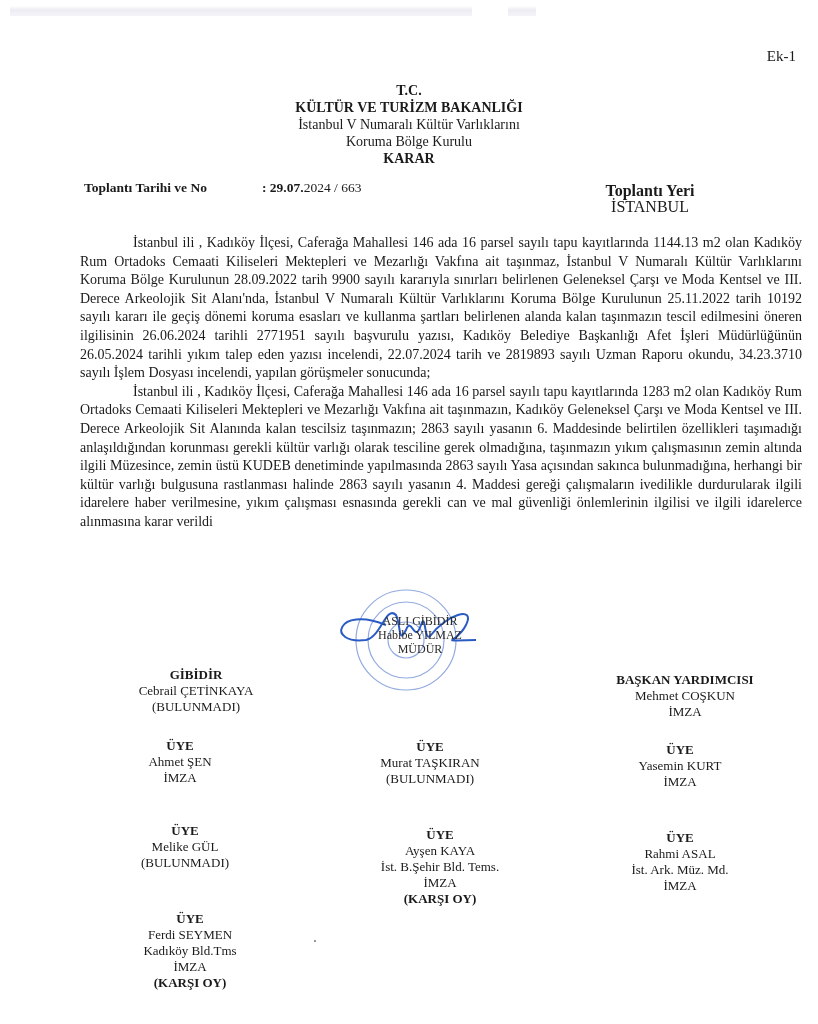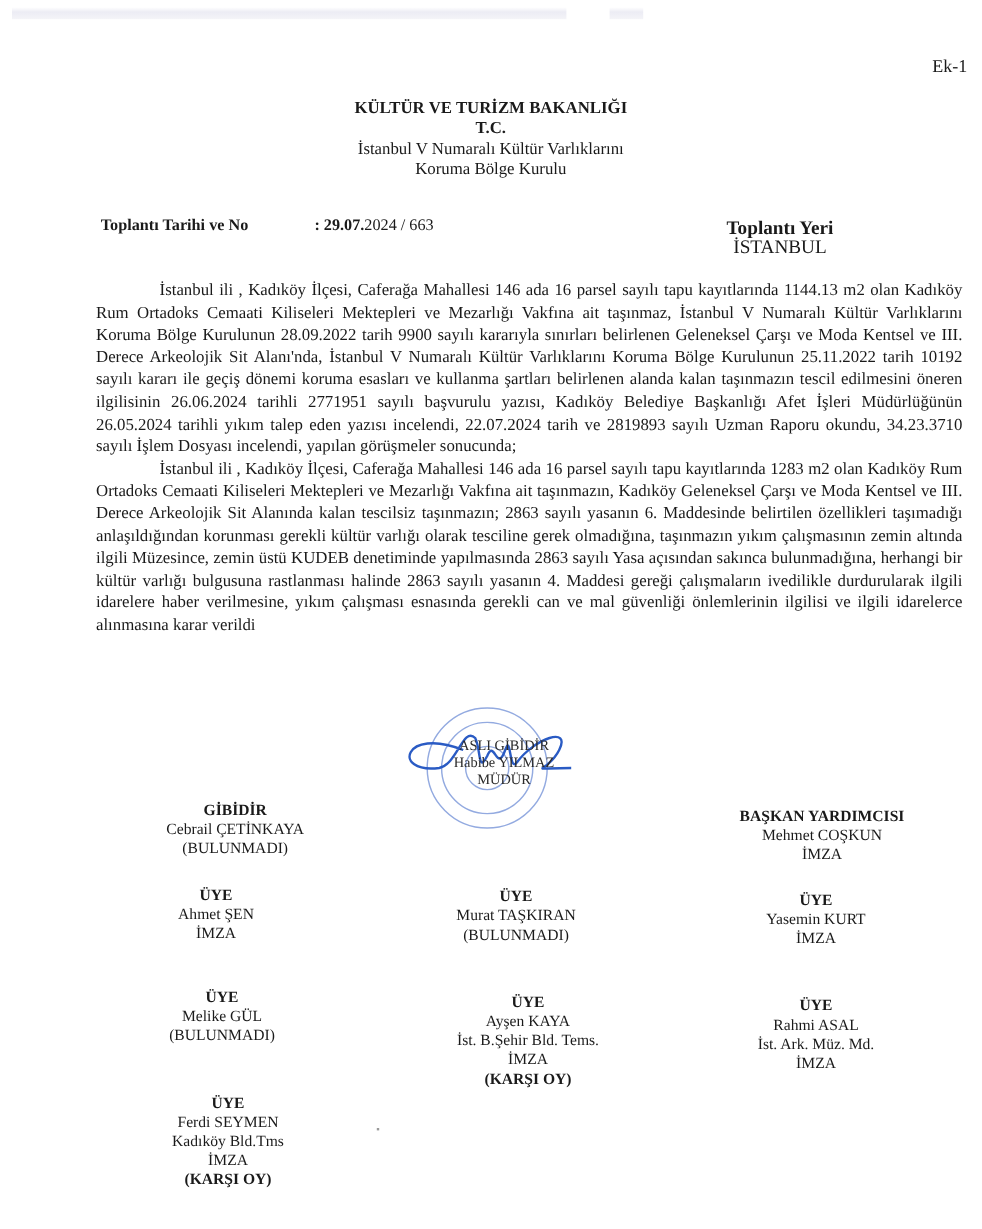--- a/index.html
+++ b/index.html
@@ -5,21 +5,21 @@
   html, body { margin: 0; padding: 0; background: #ffffff; }
   body {
     width: 818px; height: 1024px; position: relative; overflow: hidden;
     font-family: "Liberation Serif", serif; color: #1a1a1a;
   }
   .scan-band {
     position: absolute; left: 10px; top: 6px; width: 462px; height: 10px;
     background: linear-gradient(to bottom, #ffffff, #ececf4 40%, #f4f4f8);
   }
   .scan-band.right { left: 508px; width: 28px; }
-  .ek { position: absolute; right: 12px; top: 48px; font-size: 15px; }
+  .ek { position: absolute; right: 22px; top: 48px; font-size: 15px; }
   .header {
     position: absolute; left: 0; width: 818px; top: 82px; text-align: center;
     font-size: 14px; line-height: 17px;
   }
   .header .b { font-weight: bold; }
   .meta { position: absolute; left: 84px; top: 180px; font-size: 13.5px; line-height: 16px; }
   .meta .row { display: flex; }
   .meta .lbl { width: 178px; font-weight: bold; }
   .meta .val b { font-weight: bold; margin-top: 21px; }
   .place {
@@ -44,24 +44,25 @@
 </style>
 </head>
 <body>
 
 <div class="scan-band"></div>
 <div class="scan-band right"></div>
 
 <div class="ek">Ek-1</div>
 
 <div class="header">
+  <div class="b">T.C.</div>
   <div class="b">KÜLTÜR VE TURİZM BAKANLIĞI</div>
-  <div class="b">T.C.</div>
   <div>İstanbul V Numaralı Kültür Varlıklarını</div>
   <div>Koruma Bölge Kurulu</div>
+  <div class="b">KARAR</div>
 </div>
 
 <div class="meta">
   <div class="row">
     <span class="lbl">Toplantı Tarihi ve No</span>
     <span class="val"><b>: 29.07.</b><span>2024 / 663</span></span>
   </div>
 </div>
 
 <div class="place">

